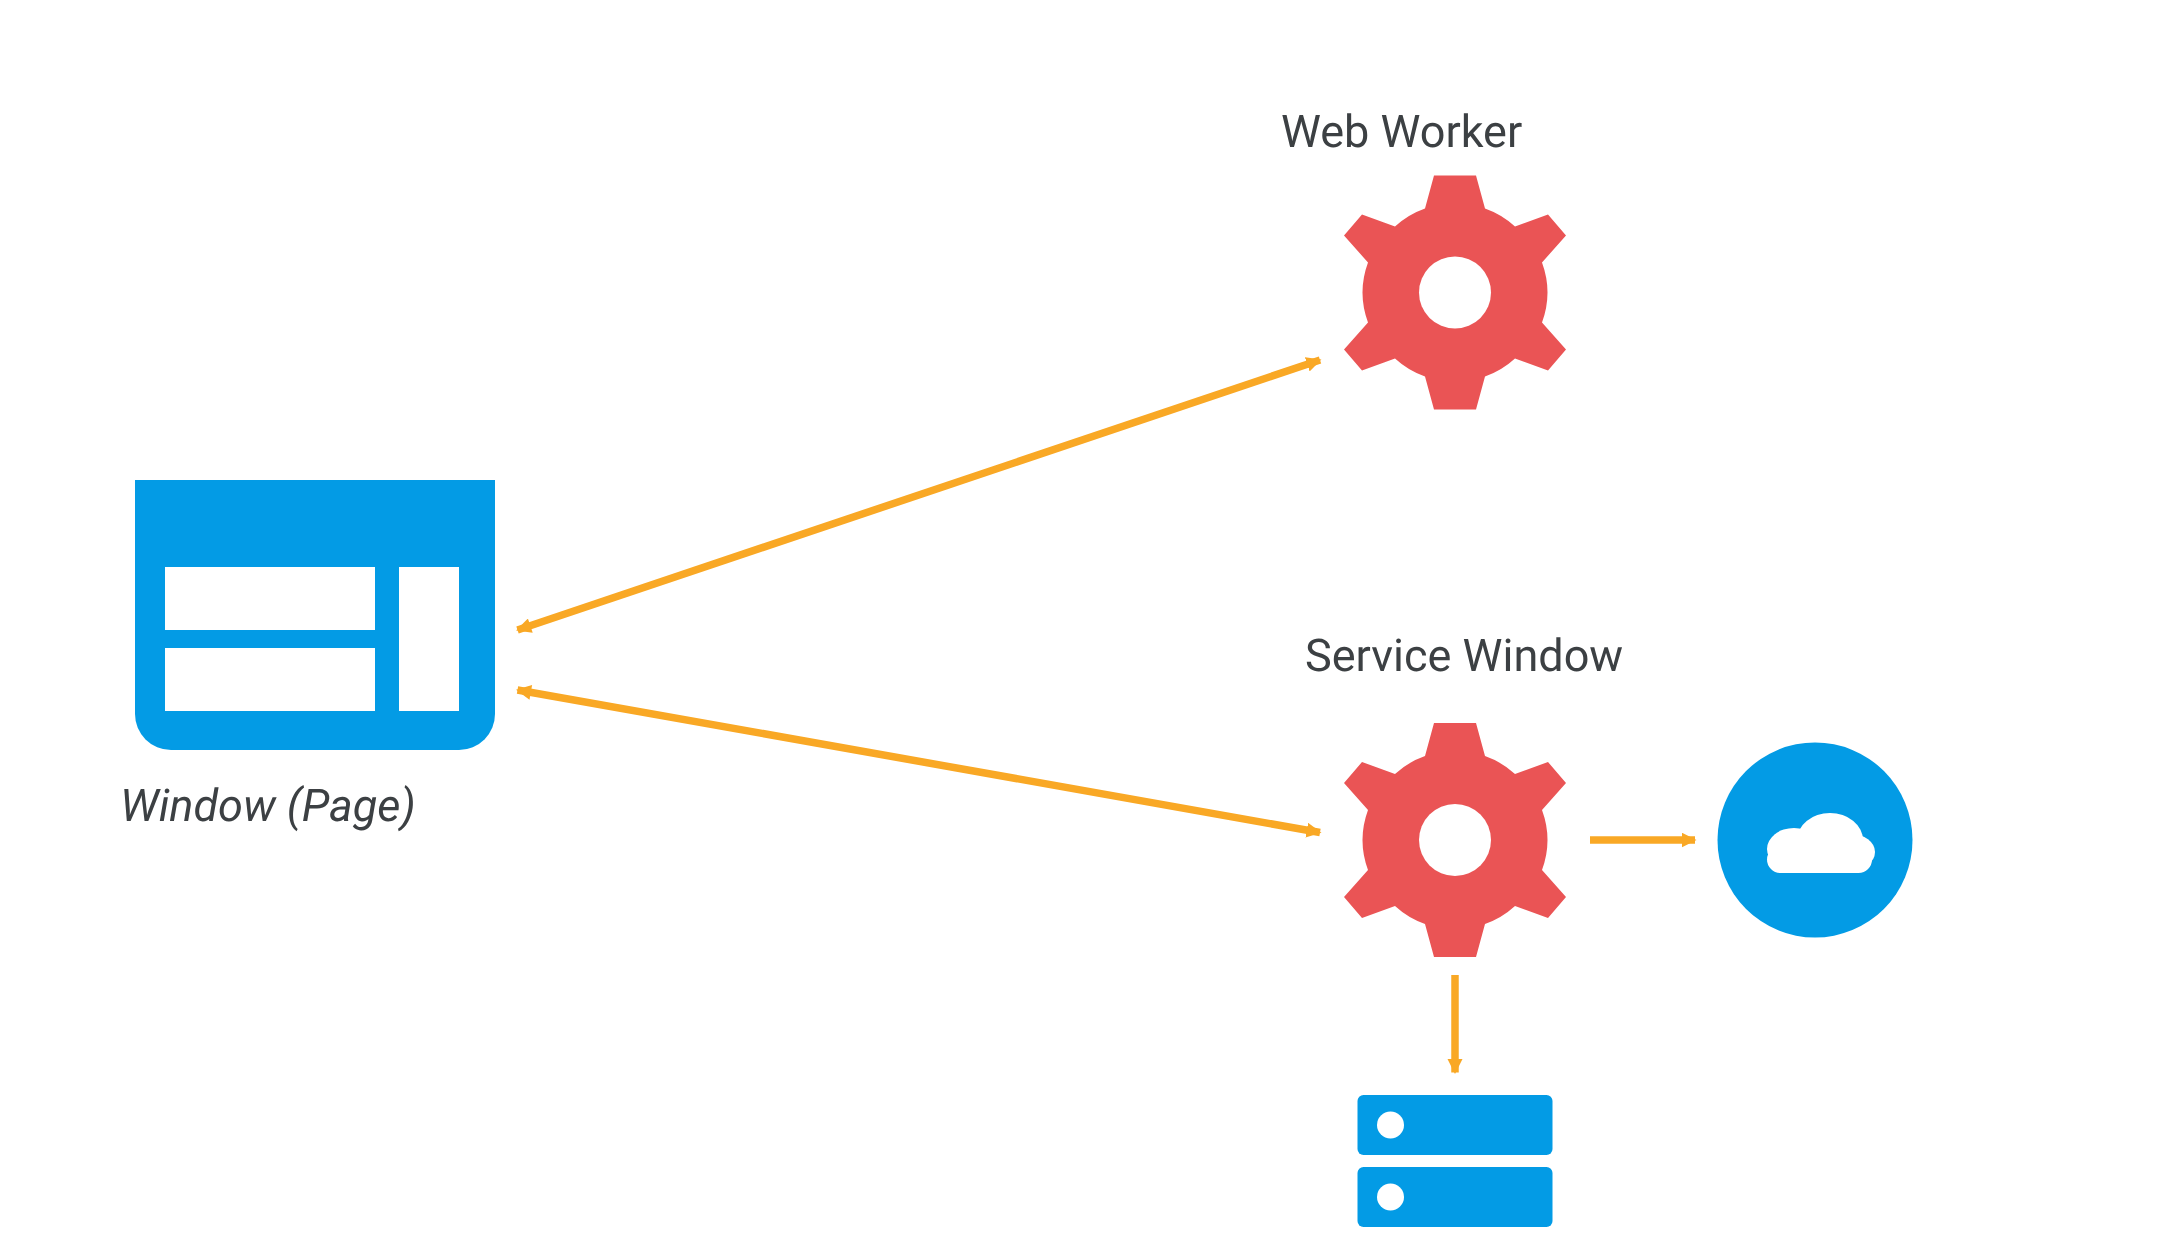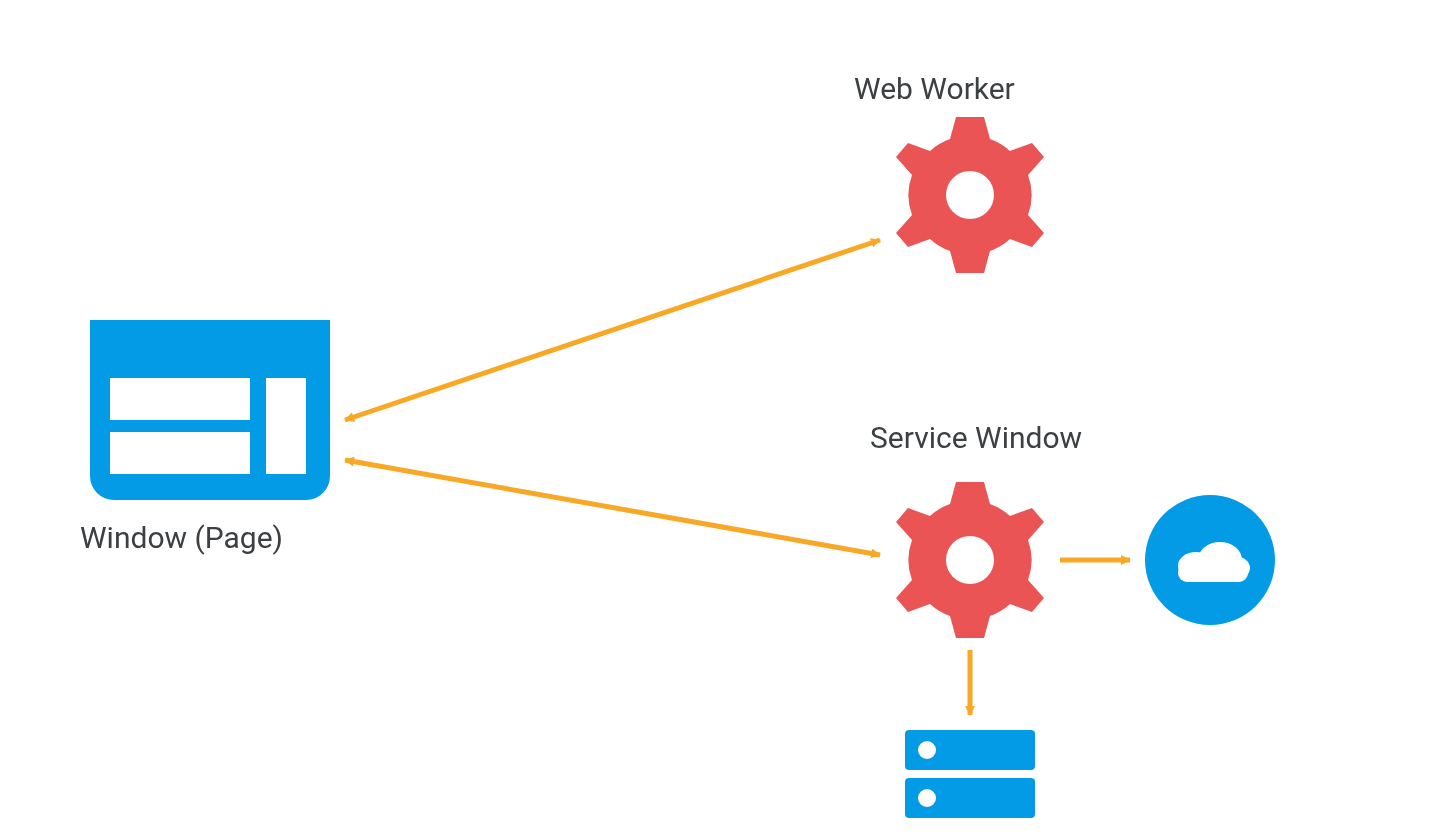--- a/index.html
+++ b/index.html
@@ -91,17 +91,17 @@
   </g>
 
   <g transform="translate(905,730)">
     <rect x="0" y="0" width="130" height="40" rx="4" fill="#039be5"></rect>
     <circle cx="22" cy="20" r="9" fill="#ffffff"></circle>
     <rect x="0" y="48" width="130" height="40" rx="4" fill="#039be5"></rect>
     <circle cx="22" cy="68" r="9" fill="#ffffff"></circle>
   </g>
 </svg>
 
-<div class="node-label" style="left:80px; top:520px;">Window (Page)</div>
+<div class="node-label" style="left:80px; top:520px;font-style:italic;">Window (Page)</div>
 
 <div class="node-label" style="left:854px; top:55px;margin-top:16px;">Web Worker</div>
 
 <div class="node-label" style="left:870px; top:420px;">Service Window</div>
 
 </body></html>

